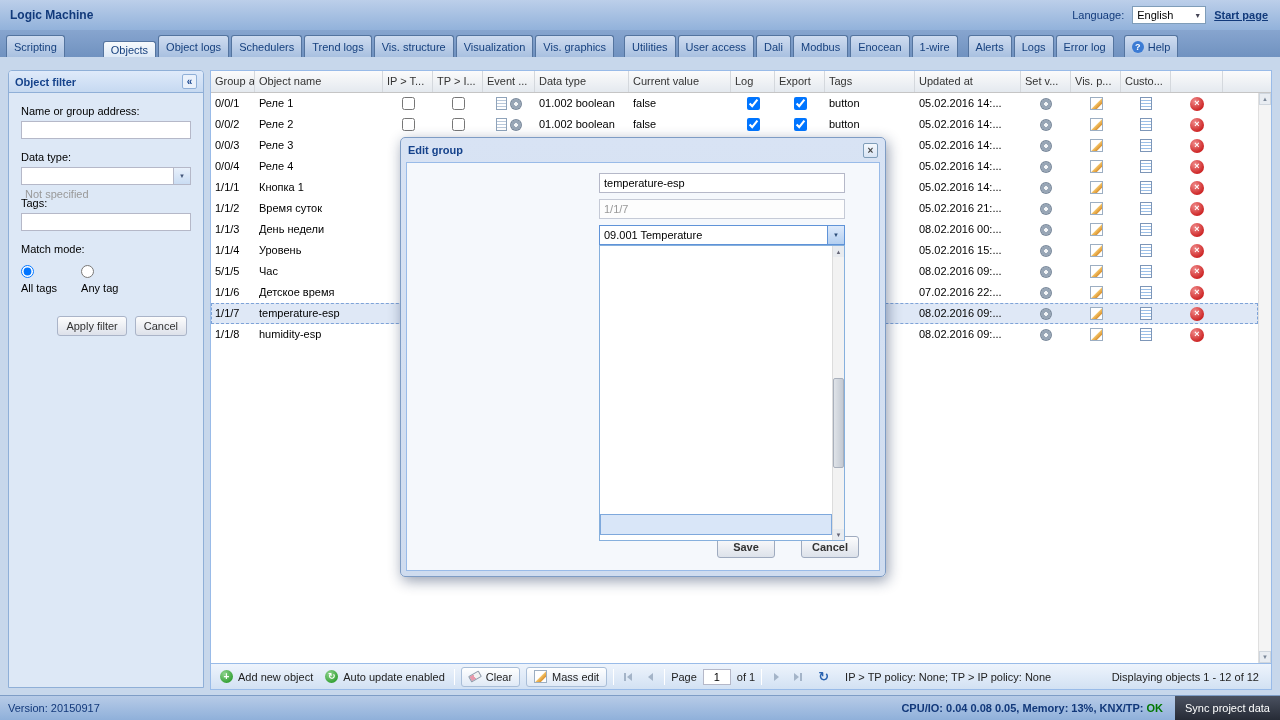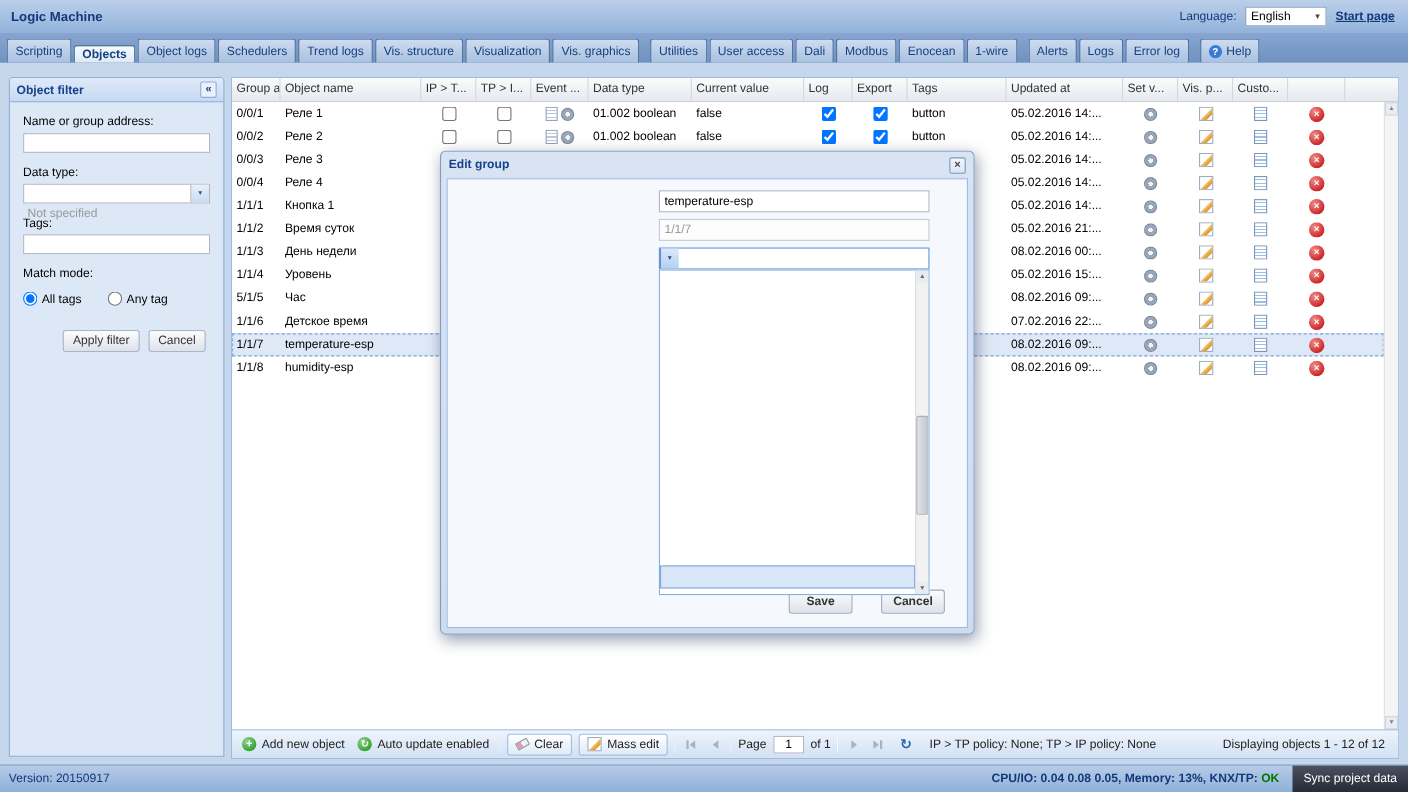--- a/index.html
+++ b/index.html
@@ -16,21 +16,21 @@
                  align-items:center; justify-content:space-between; padding:0 4px; color:#000; cursor:pointer; }
   .sel-arrow { font-size:7px; color:#445; }
   .start-page { color:#123a7b; font-weight:bold; text-decoration:underline; cursor:pointer; }
 
   
   .tabbar { position:absolute; left:0; top:30px; width:100%; height:27px;
             background:linear-gradient(#87a5cf,#7092c0); display:flex; align-items:flex-end; padding:0 6px; gap:2px; }
   .tab { height:22px; padding:0 7px; border:1px solid #54749f; border-bottom:none; border-radius:3px 3px 0 0;
          background:linear-gradient(#cfdcf0,#a8c0e0); color:#16407e; display:flex; align-items:center; gap:4px;
          white-space:nowrap; cursor:pointer; }
-  .tab.active { background:linear-gradient(#f7fafd,#dde9f6); font-weight:bold; height:16px; }
+  .tab.active { background:linear-gradient(#f7fafd,#dde9f6); font-weight:normal; height:16px;margin-left:36px; }
   .tab.gap { margin-left:8px; }
   .tab-help-icon { width:12px; height:12px; border-radius:50%; background:#3b7bd4; color:#fff; font-size:9px;
                    font-weight:bold; display:flex; align-items:center; justify-content:center; }
 
   
   .filter-panel { position:absolute; left:8px; top:70px; width:196px; height:618px; border:1px solid #8fafd7;
                   border-radius:4px 4px 0 0; background:#dde8f6; overflow:hidden; }
   .panel-header { height:22px; background:linear-gradient(#dfeafa,#c6d9f1); border-bottom:1px solid #8fafd7;
                   display:flex; align-items:center; padding:0 6px; color:#15428b; font-weight:bold; }
   .collapse-btn { margin-left:auto; width:15px; height:15px; border:1px solid #8fafd7; border-radius:2px;
@@ -38,21 +38,21 @@
                   font-size:10px; cursor:pointer; }
   .panel-body { padding:8px 12px; }
   .f-label { margin:12px 0 4px; }
   .f-label:first-child { margin-top:4px; }
   .text-input { width:170px; height:18px; border:1px solid #b5b8c8; background:#fff; padding:0 3px; font:inherit; }
   .combo { width:170px; height:18px; border:1px solid #b5b8c8; background:#fff; display:flex; cursor:pointer; }
   .combo-text { flex:1; padding:20px 3px; color:#999; overflow:hidden; white-space:nowrap; }
   .combo-trigger { width:17px; border-left:1px solid #b5b8c8; background:linear-gradient(#e8f0fb,#c9dcf3);
                    display:flex; align-items:center; justify-content:center; font-size:6px; color:#44577a; }
   .radio-group { display:flex; gap:24px; margin-top:10px; }
-  .radio-opt { display:flex; align-items:flex-end; gap:4px; cursor:pointer; }
+  .radio-opt { display:flex; align-items:flex-start; gap:4px; cursor:pointer;flex-direction:column; }
   input[type=radio], input[type=checkbox] { margin:0; }
   .btn { height:20px; padding:0 8px; border:1px solid #aab4c8; border-radius:3px;
          background:linear-gradient(#fdfdfd,#dde1ea); color:#333; font:inherit; cursor:pointer; }
   .filter-buttons { display:flex; justify-content:flex-end; gap:8px; margin-top:22px; padding-right:4px; }
 
   
   .main { position:absolute; left:210px; top:70px; width:1062px; height:620px; border:1px solid #99bbe8; background:#fff; }
   .grid-header { display:flex; height:22px; background:linear-gradient(#fbfbfb,#e4e9ef); border-bottom:1px solid #c5c5c5; }
   .hcell { border-right:1px solid #d4d8dd; padding:0 4px; line-height:21px; color:#333; overflow:hidden;
            white-space:nowrap; cursor:pointer; flex:0 0 auto; }
@@ -809,20 +809,21 @@
           <div class="dlg-label"></div>
           <div class="dlg-label"></div>
           <div class="dlg-label"></div>
           <div class="dlg-label"></div>
           <div class="dlg-label"></div>
           <div class="dlg-label"></div>
       </div>
       <input class="dlg-input" style="top: 10px;" type="text" value="temperature-esp">
       <input class="dlg-input disabled" style="top: 36px;" type="text" value="1/1/7">
       <div class="dlg-combo" style="top:62px">
+        <span class="dlg-combo-text">09.001 Temperature</span>
         <span class="dlg-combo-trigger">▼</span>
       </div>
       <div class="dropdown">
         <div class="dd-list">
           <div class="dd-item"></div>
             <div class="dd-item"></div>
             <div class="dd-item"></div>
             <div class="dd-item"></div>
             <div class="dd-item"></div>
             <div class="dd-item"></div>

